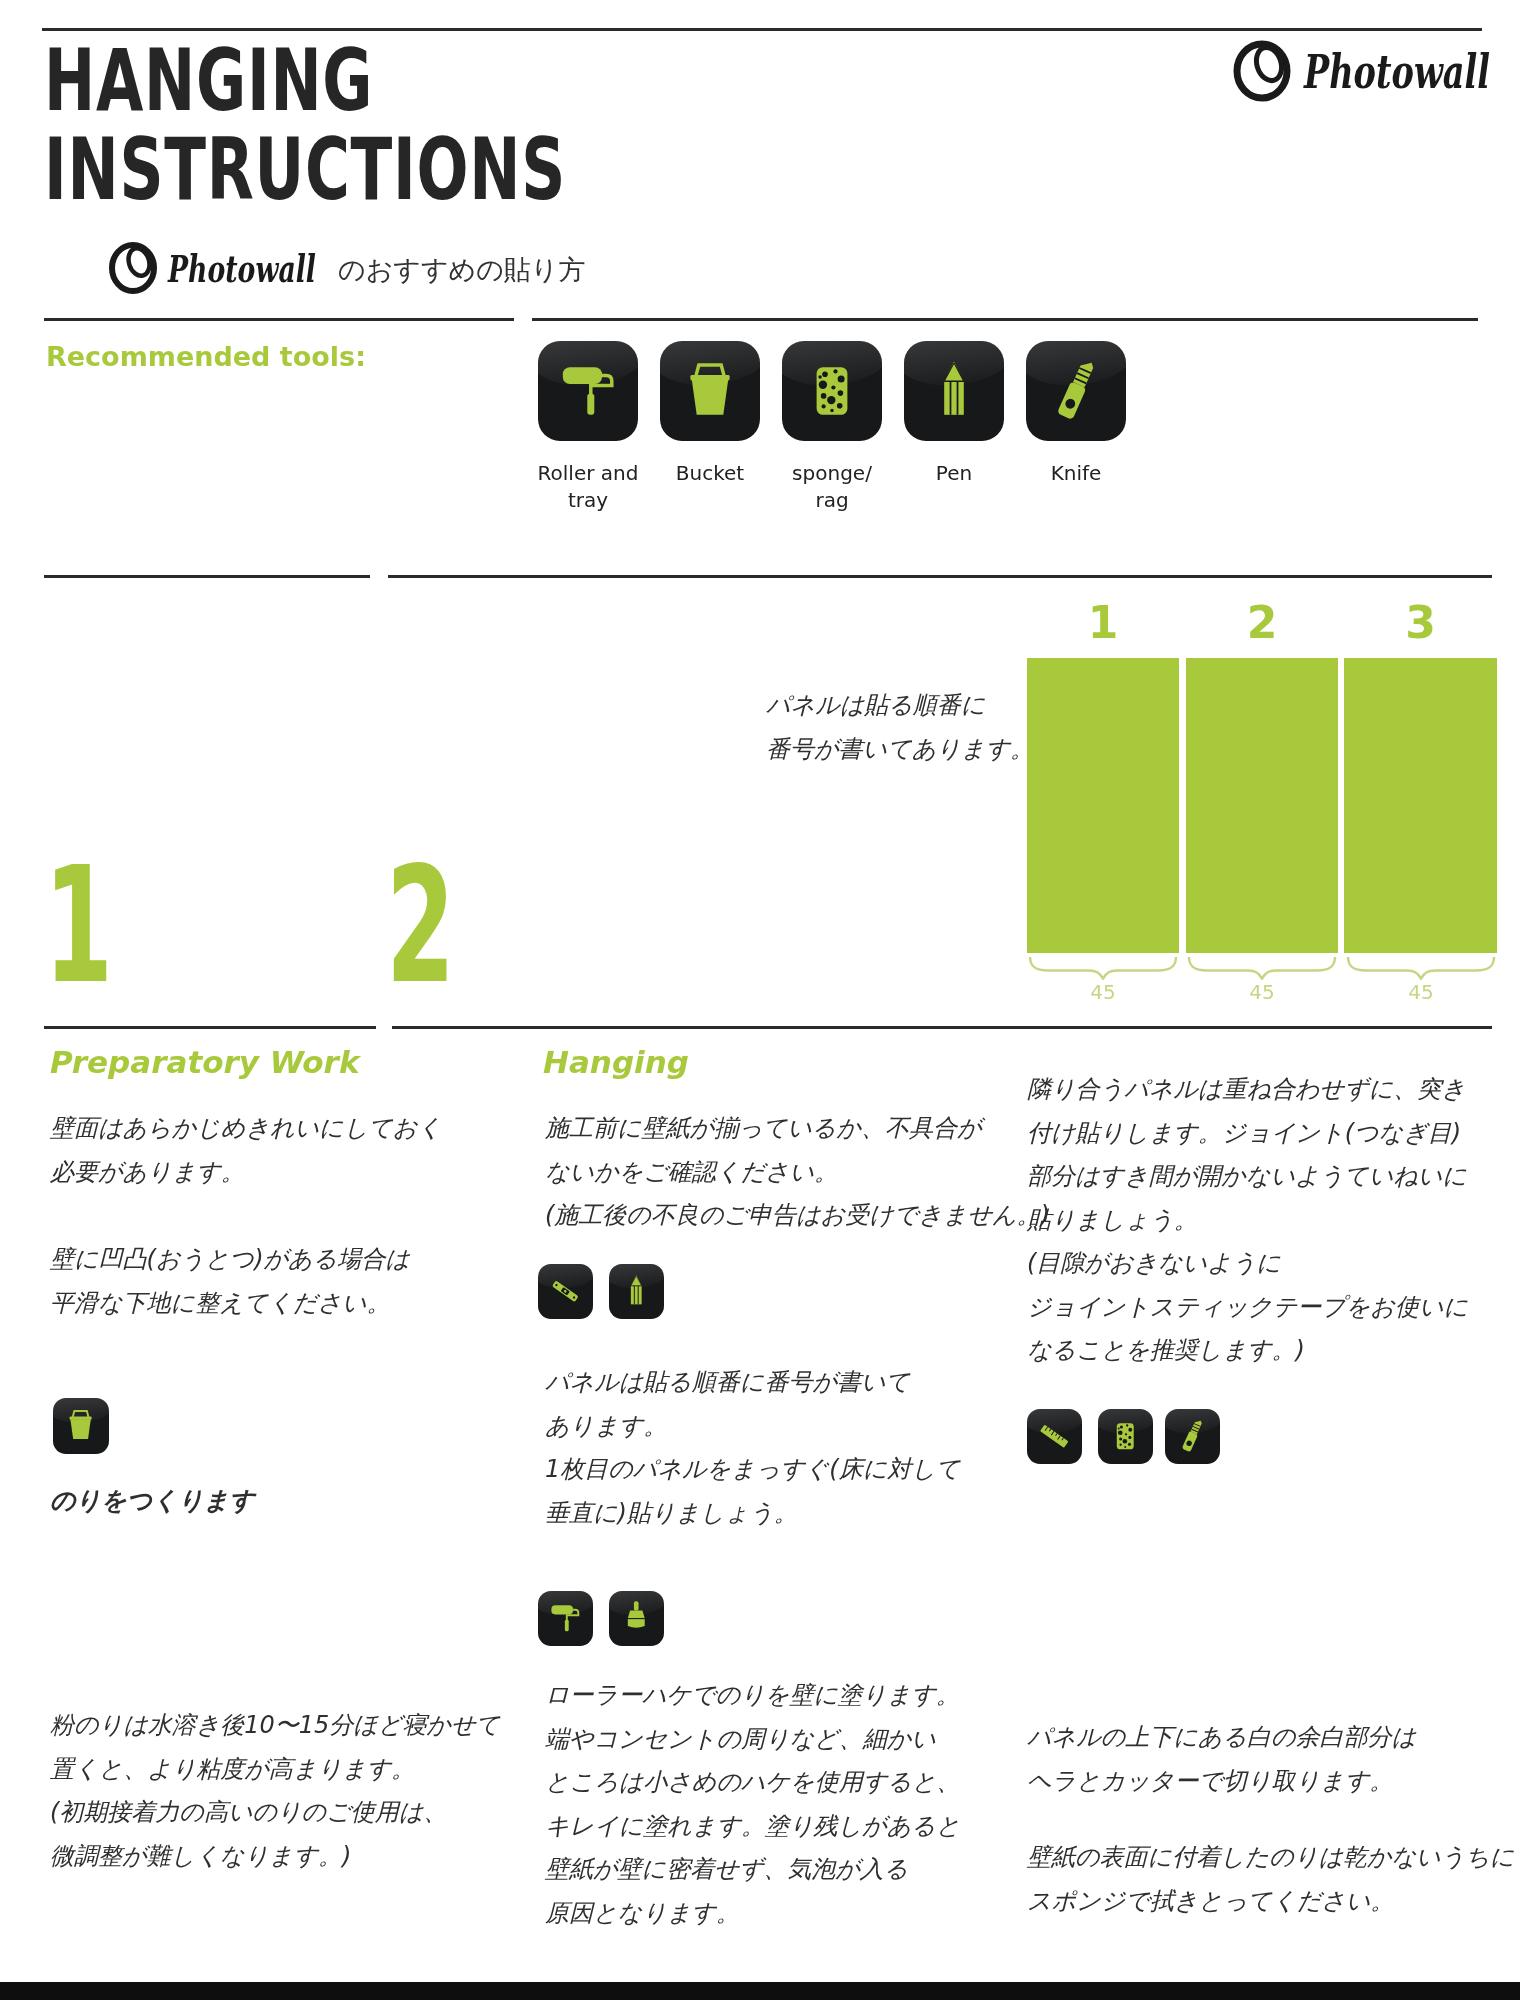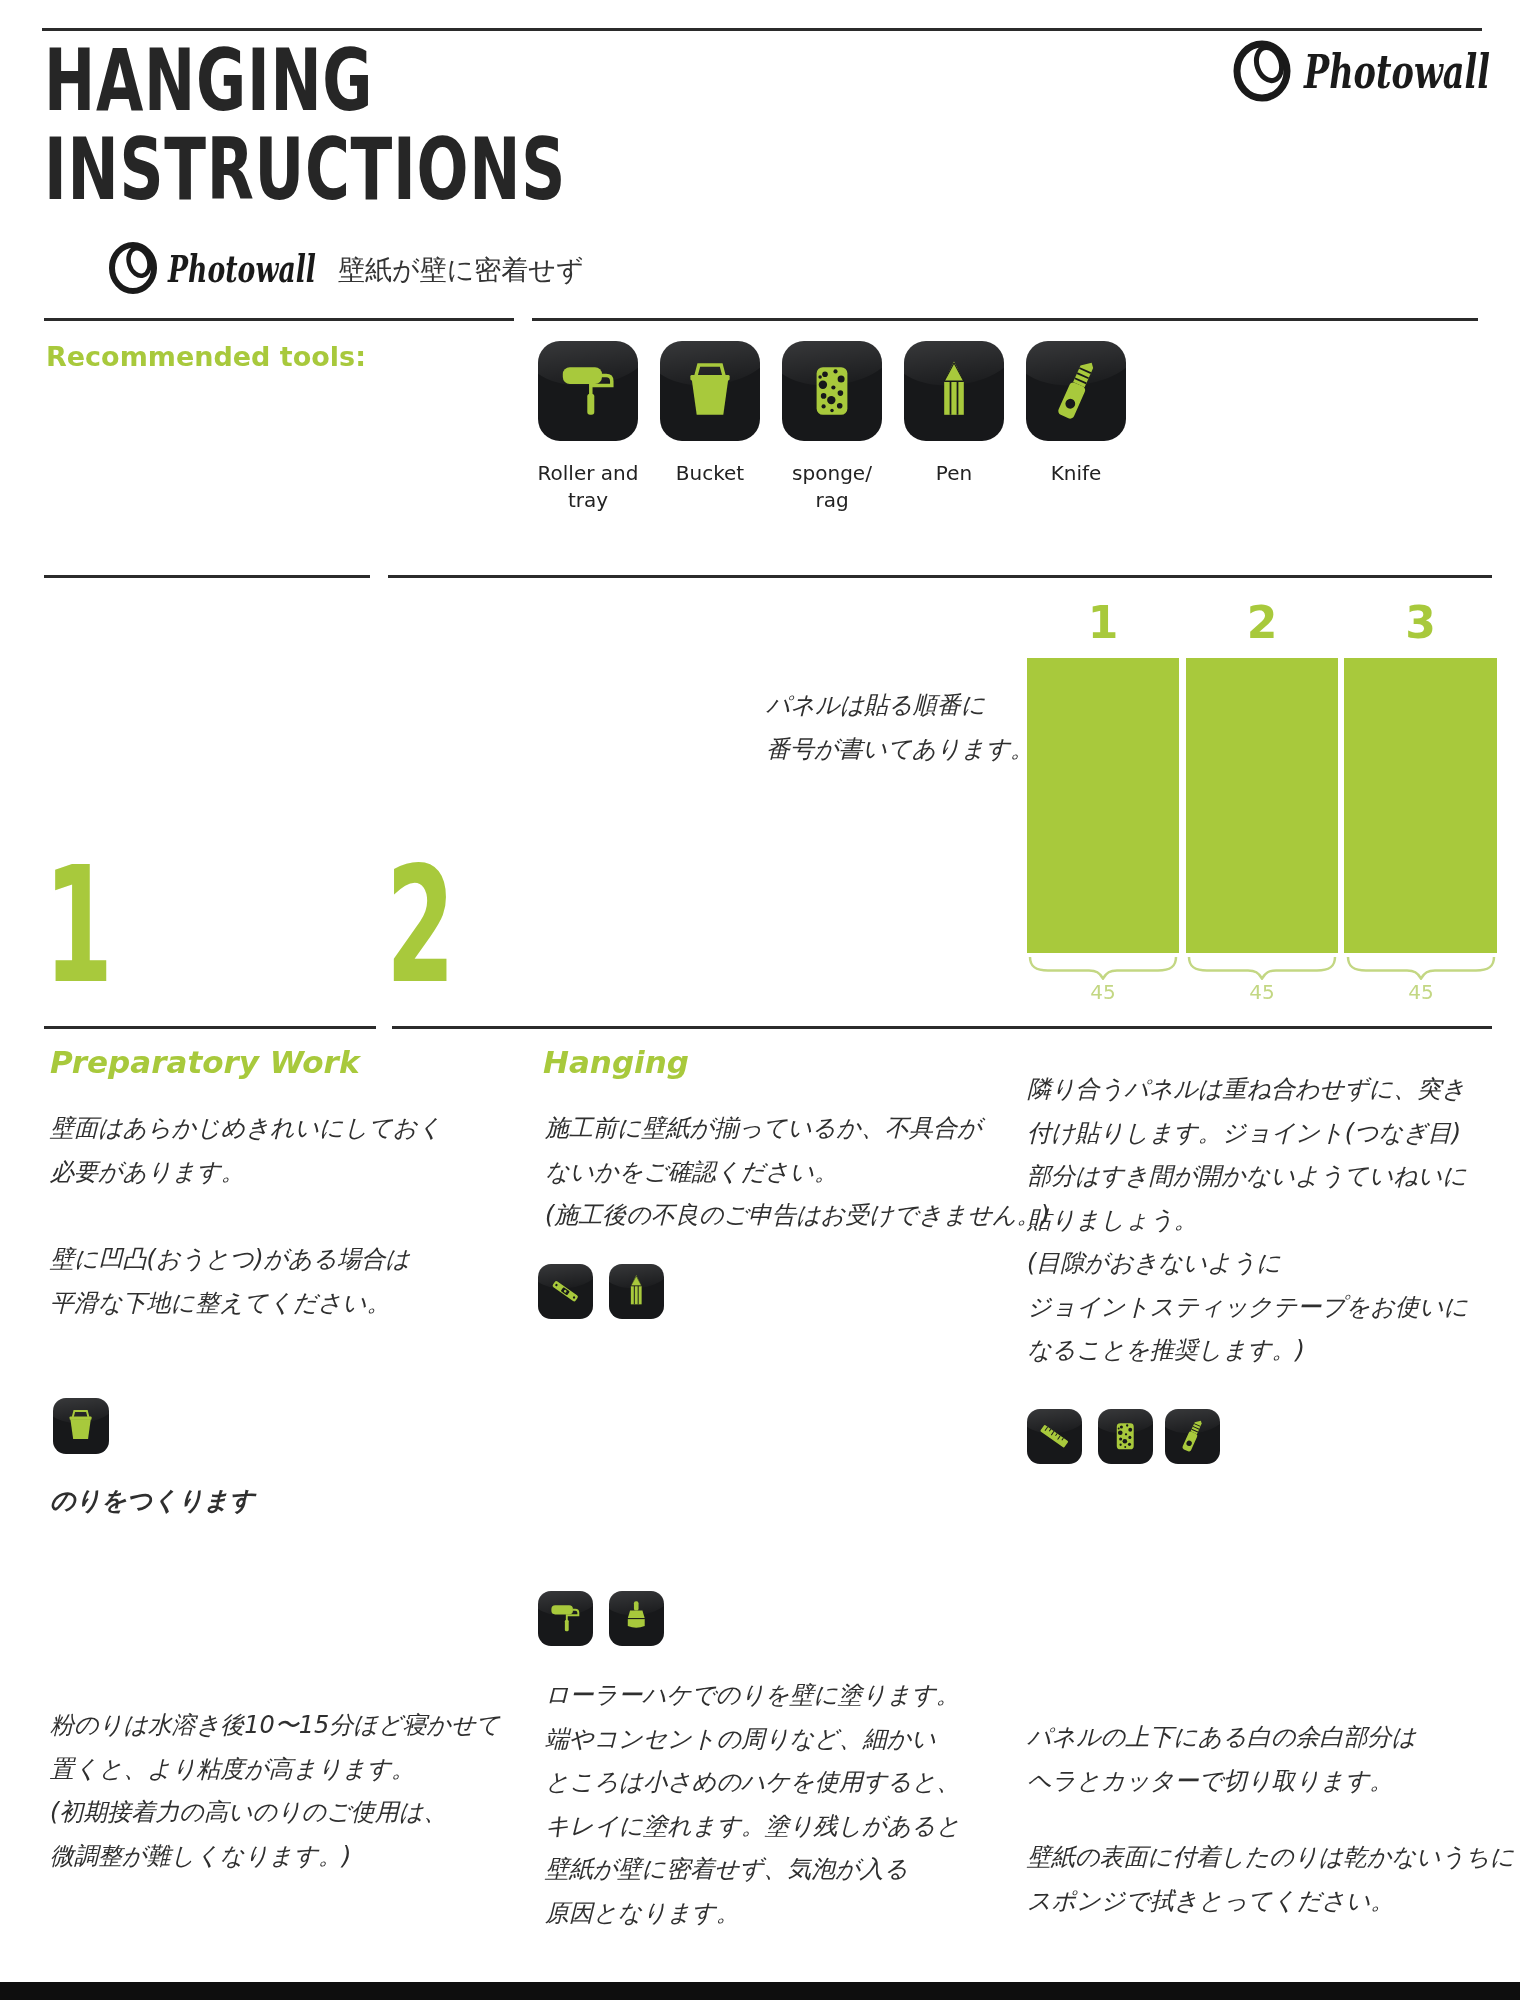--- a/index.html
+++ b/index.html
@@ -127,21 +127,21 @@
     <ellipse cx="30" cy="33" rx="25" ry="27" fill="none" stroke="#1a1a1a" stroke-width="7"></ellipse>
     <ellipse cx="37" cy="26" rx="12" ry="17" fill="none" stroke="#1a1a1a" stroke-width="5" transform="rotate(-18 37 26)"></ellipse>
     <text x="72" y="50" font-size="46" font-style="italic" font-weight="bold" font-family="DejaVu Serif, serif" fill="#1a1a1a" textLength="186" lengthAdjust="spacingAndGlyphs">Photowall</text>
   </svg>
 
   <svg class="logo" style="left:108px;top:240px" width="214" height="54" viewBox="0 0 214 54">
     <ellipse cx="25" cy="28" rx="21" ry="23" fill="none" stroke="#1a1a1a" stroke-width="6"></ellipse>
     <ellipse cx="31" cy="22" rx="10" ry="14" fill="none" stroke="#1a1a1a" stroke-width="4.5" transform="rotate(-18 31 22)"></ellipse>
     <text x="60" y="42" font-size="38" font-style="italic" font-weight="bold" font-family="DejaVu Serif, serif" fill="#1a1a1a" textLength="148" lengthAdjust="spacingAndGlyphs">Photowall</text>
   </svg>
-  <div class="jp-sub">壁紙が壁に密着せず</div>
+  <div class="jp-sub">のおすすめの貼り方</div>
 
   <div class="rule" style="left:44px;top:318px;width:470px;"></div>
   <div class="rule" style="left:532px;top:318px;width:946px;"></div>
 
   <div class="h-green h-tools">Recommended tools:</div>
 
   <div class="tile t100" style="left:538px;top:341px">
       <svg viewBox="0 0 100 100">
         <use href="#i-roller"></use>
       </svg>
@@ -235,20 +235,24 @@
   <div class="tile t55" style="left:538px;top:1264px">
       <svg viewBox="0 0 100 100">
         <use href="#i-level"></use>
       </svg>
     </div>
   <div class="tile t55" style="left:609px;top:1264px">
       <svg viewBox="0 0 100 100">
         <use href="#i-pen"></use>
       </svg>
     </div>
+  <div class="p" style="left:545px;top:1361px">パネルは貼る順番に番号が書いて
+あります。
+1枚目のパネルをまっすぐ(床に対して
+垂直に)貼りましょう。</div>
   <div class="tile t55" style="left:538px;top:1591px">
       <svg viewBox="0 0 100 100">
         <use href="#i-roller"></use>
       </svg>
     </div>
   <div class="tile t55" style="left:609px;top:1591px">
       <svg viewBox="0 0 100 100">
         <use href="#i-brush"></use>
       </svg>
     </div>

